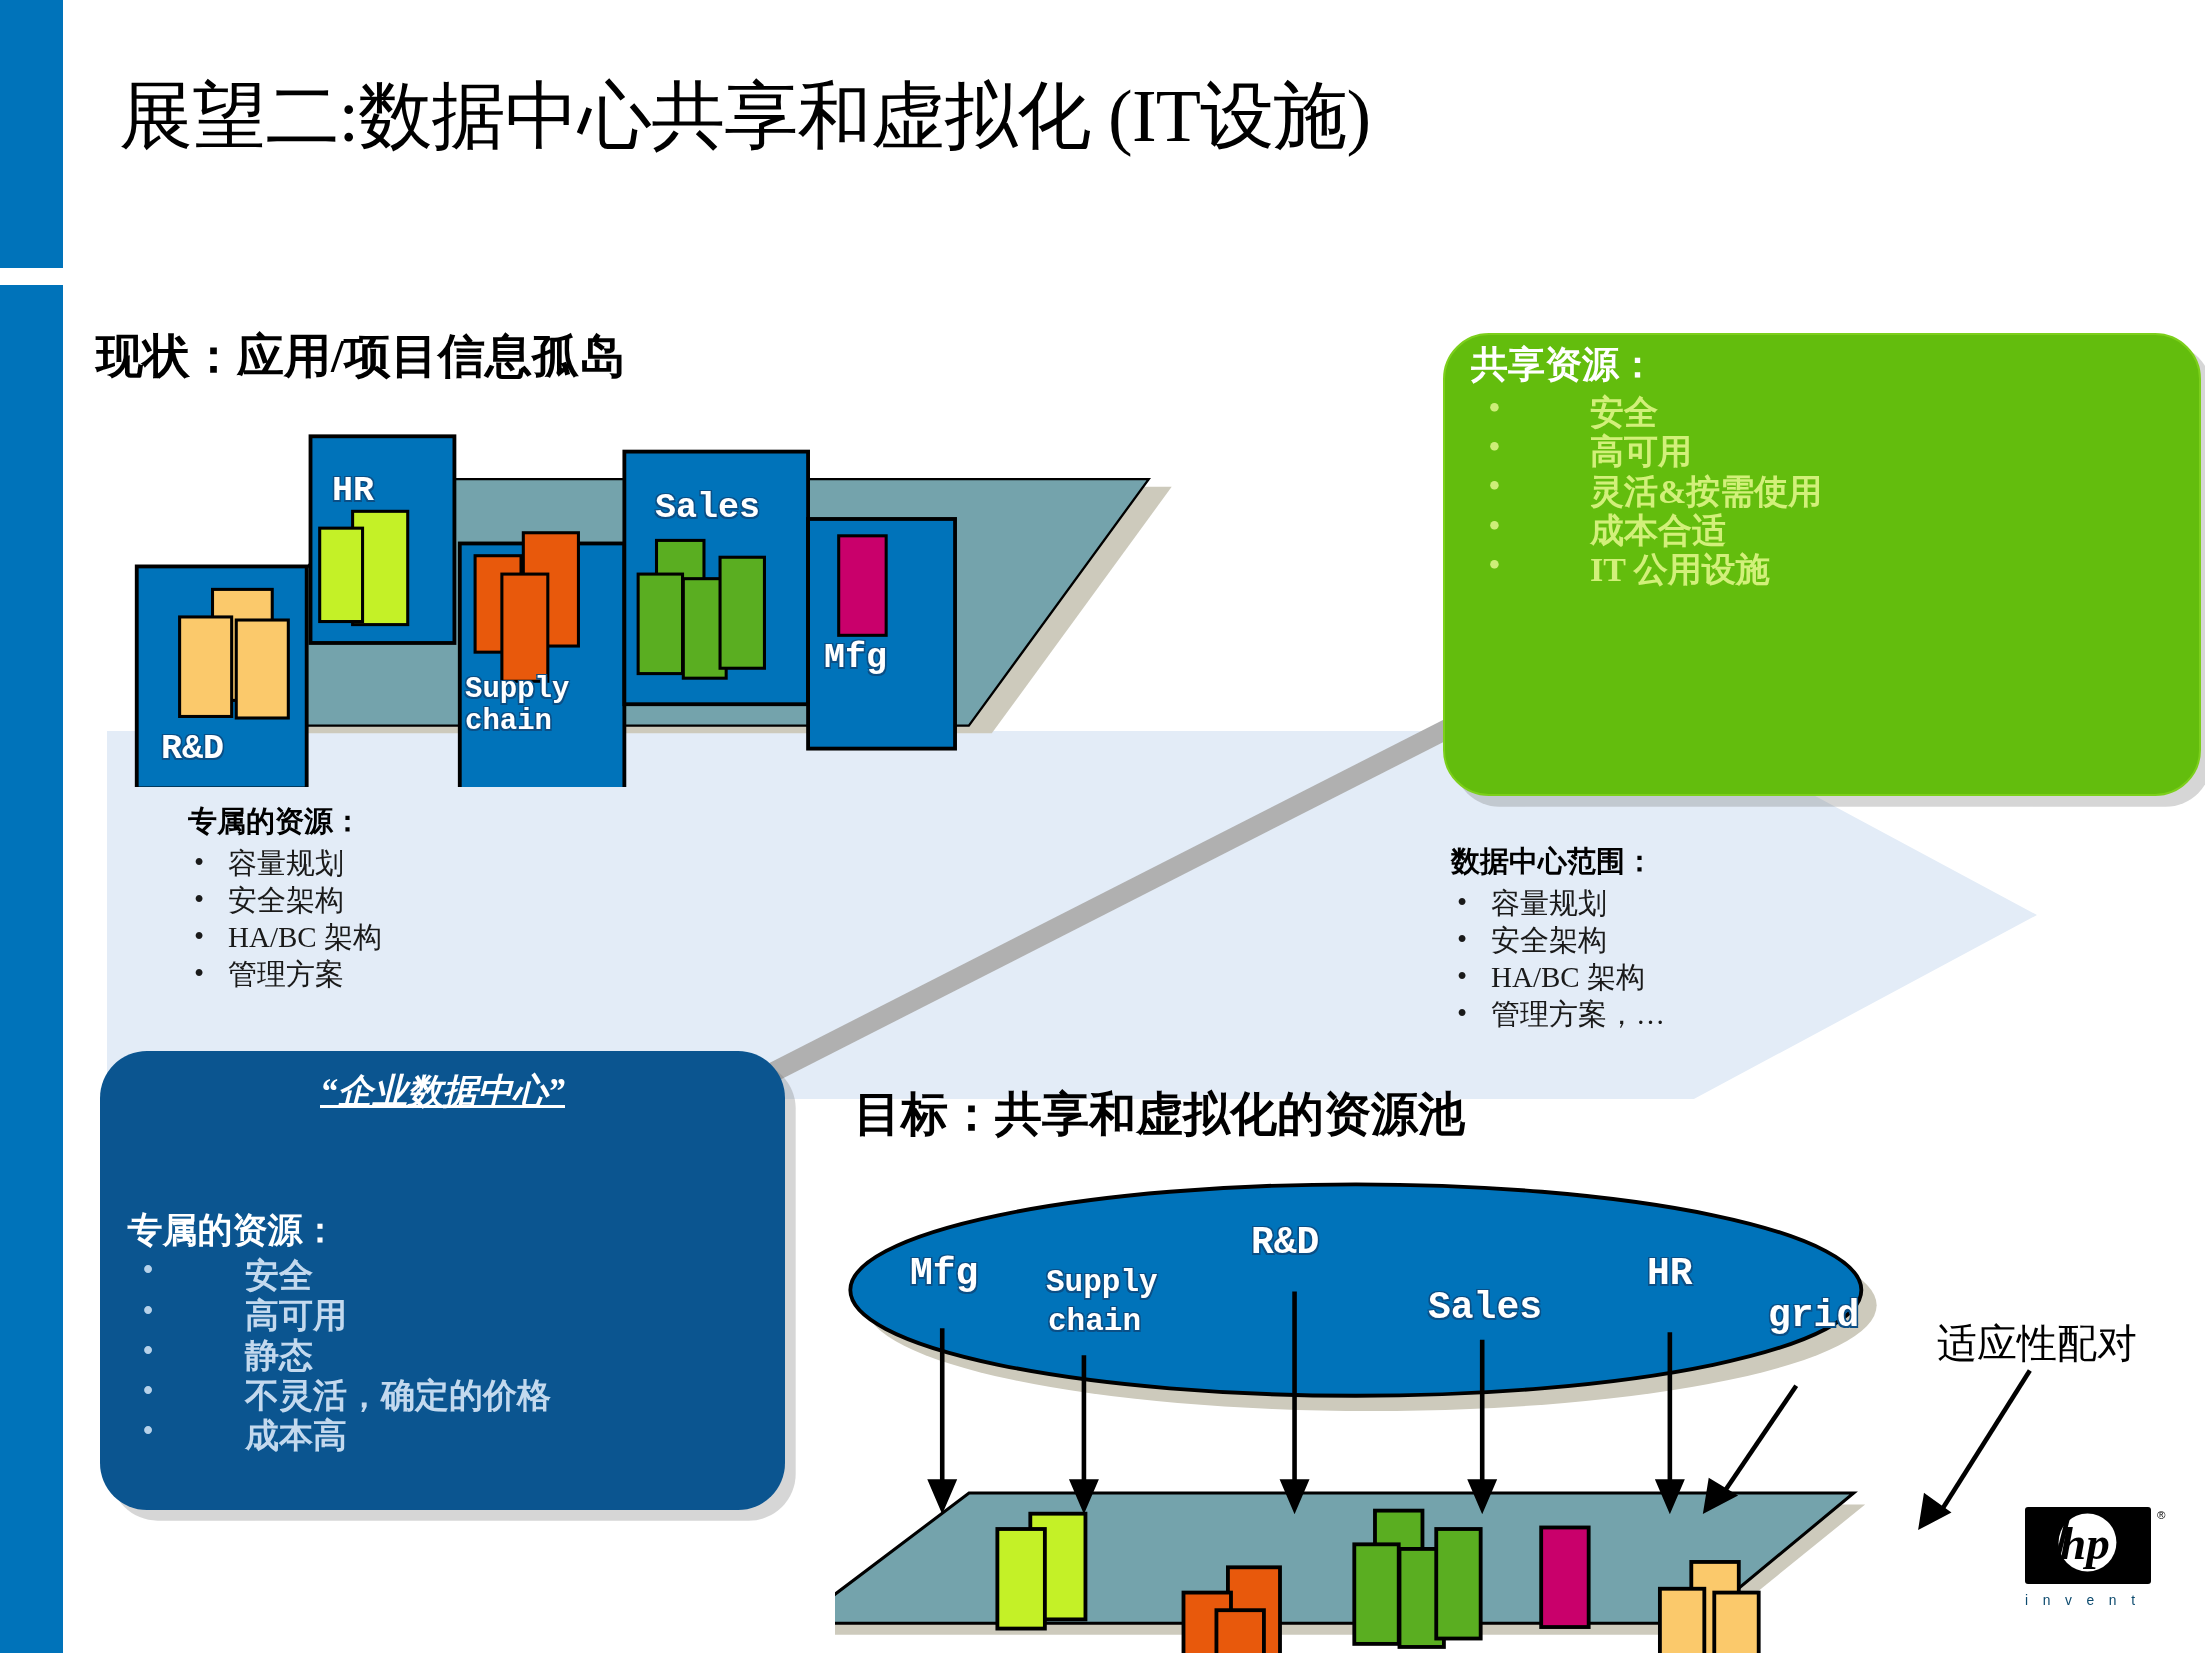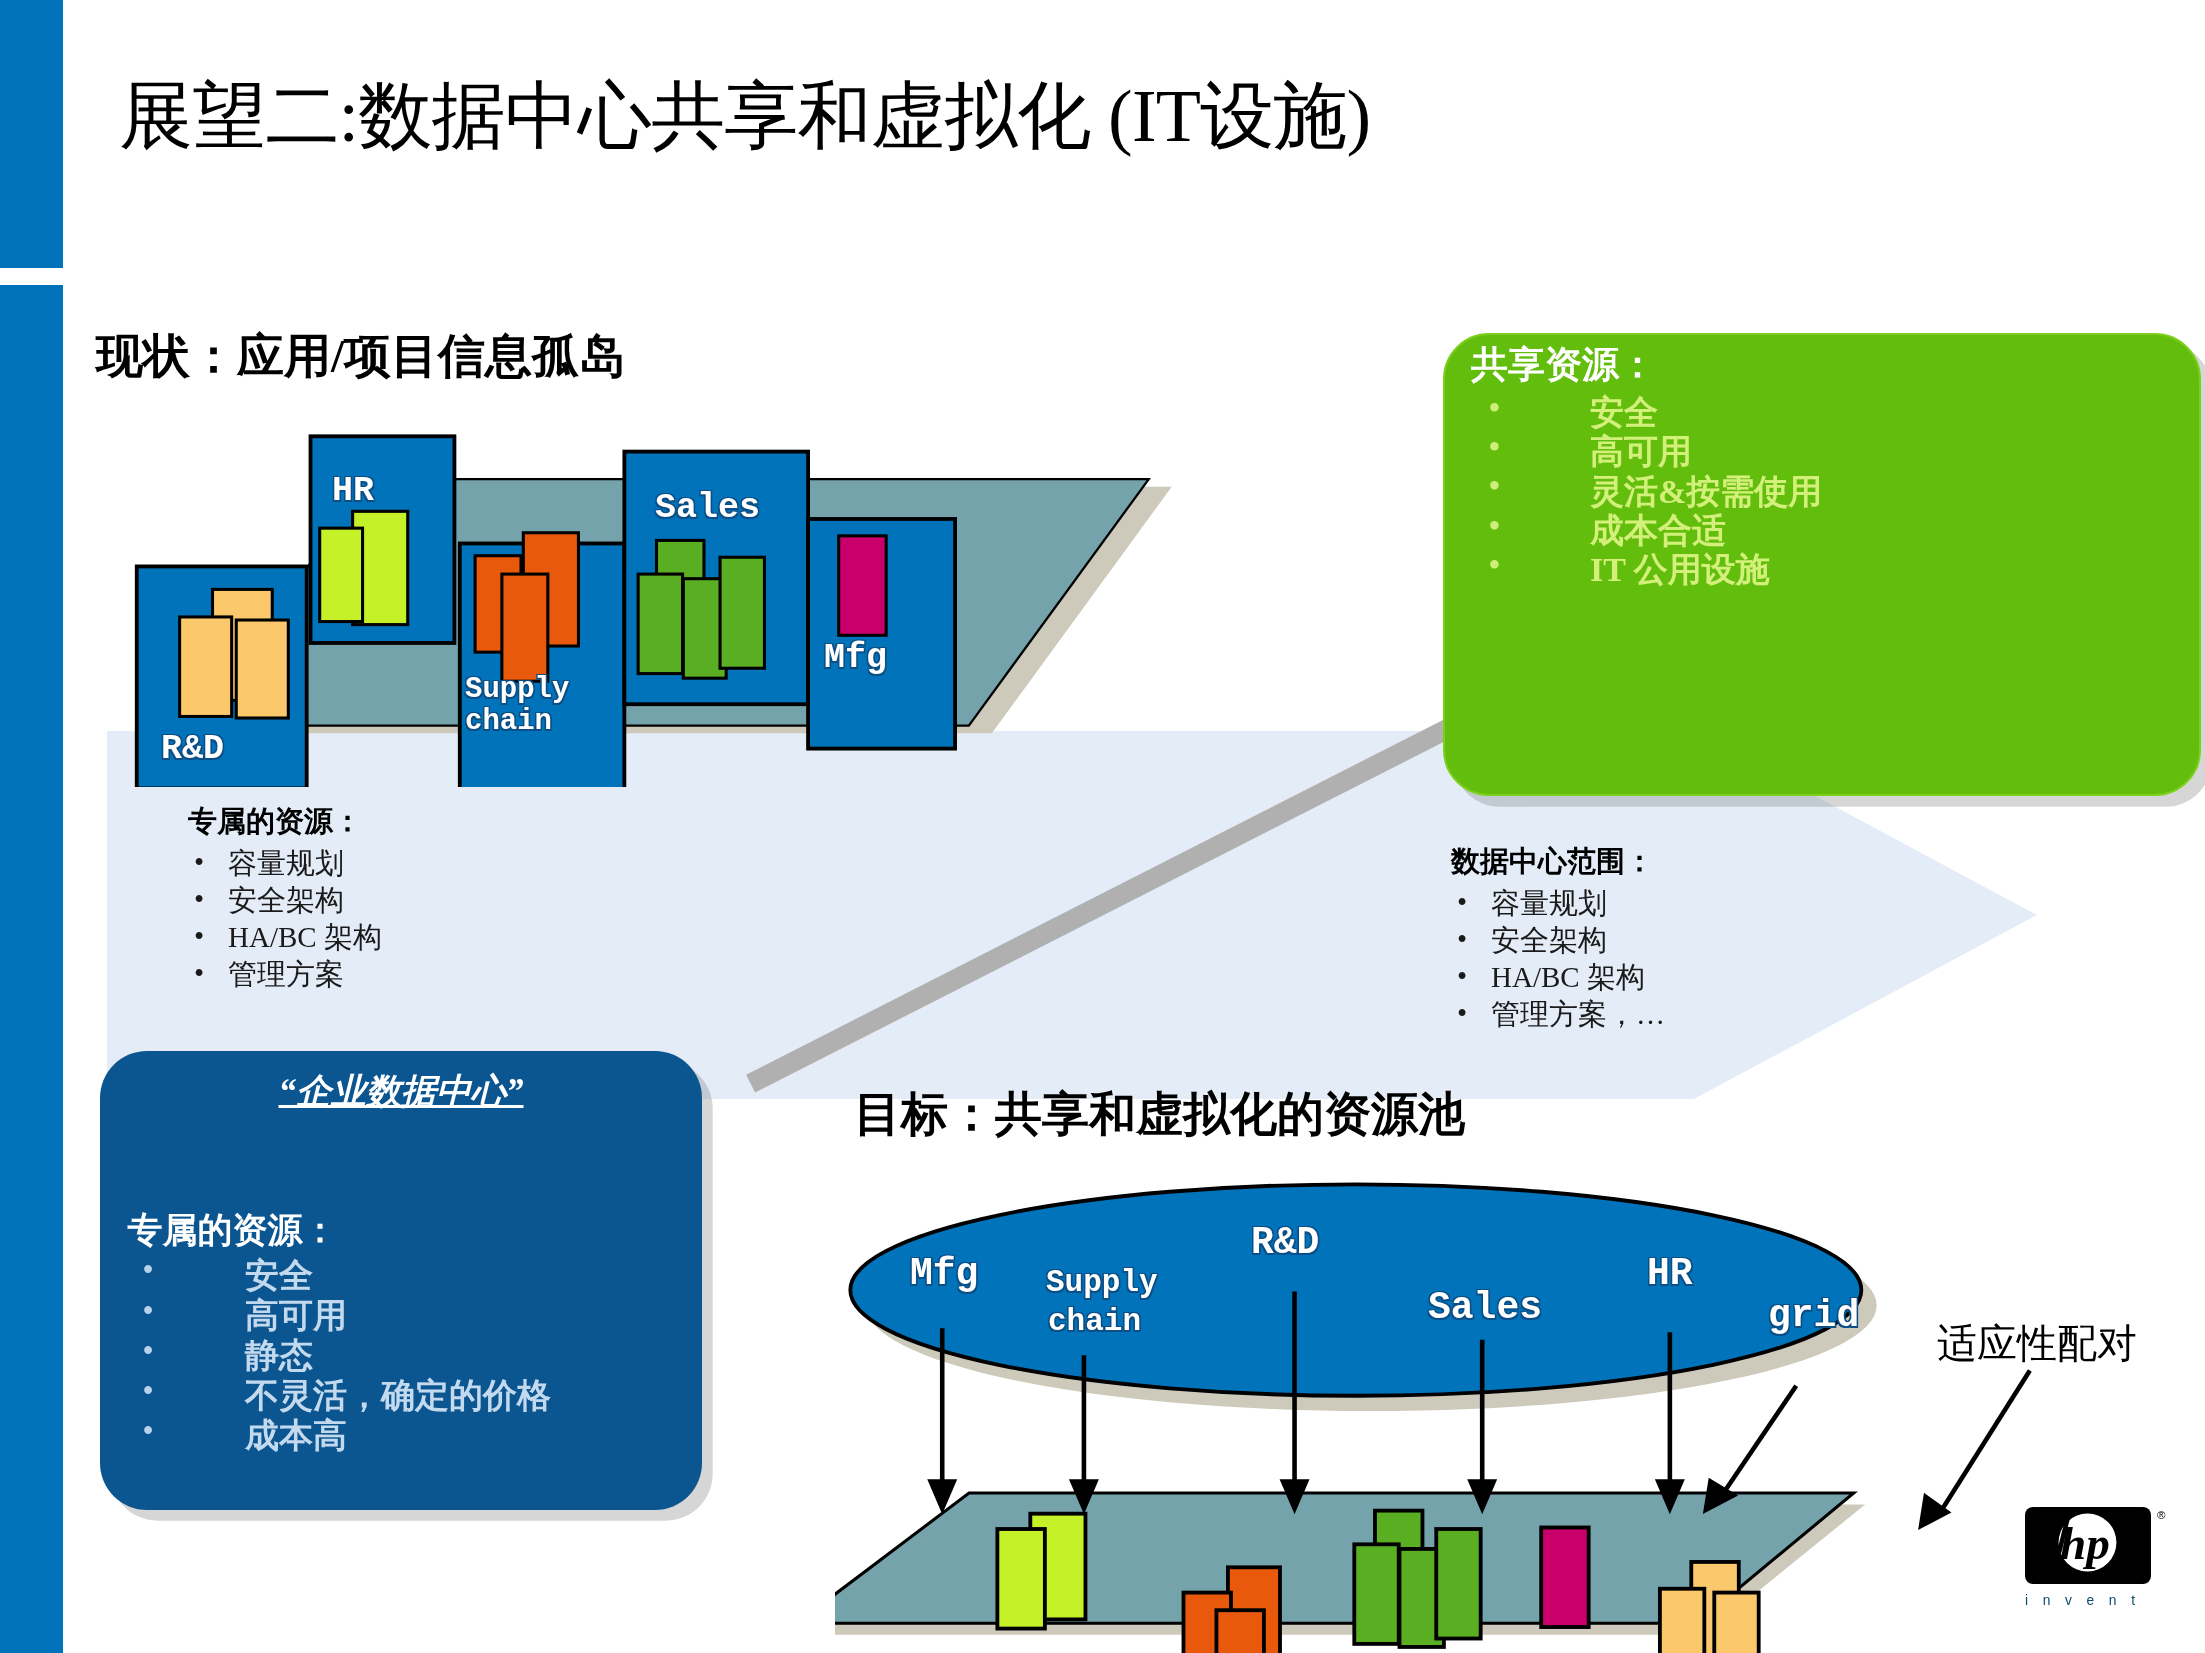--- a/index.html
+++ b/index.html
@@ -66,21 +66,21 @@
   .greenbox ul{list-style:none;margin:3.1px 0 0 0;padding:0;}
   .greenbox li{
     font-family:"Liberation Serif","DejaVu Serif",serif;
     font-weight:bold;font-size:34px;color:#d2f07a;line-height:1.16;
     position:relative;padding-left:145px;white-space:nowrap;
   }
   .greenbox li:before{content:"\2022";position:absolute;left:44px;top:-3.1px;color:#cdee78;font-size:31px;}
 
   
   .bluebox{
-    position:absolute;left:100px;top:1051px;width:602px;height:459px;
+    position:absolute;left:100px;top:1051px;width:685px;height:459px;
     background:#0b5590;border-radius:47px;
     box-shadow:10.7px 10.7px 0 rgba(120,120,120,.30);
   }
   .bluebox .btitle{
     text-align:center;margin-top:17px;
     font-family:"Liberation Serif","DejaVu Serif",serif;
     font-style:italic;font-weight:bold;font-size:35px;color:#ffffff;white-space:nowrap;
   }
   .bluebox .btitle u{text-decoration:underline;}
   .bluebox .bsub{
@@ -117,21 +117,21 @@
   }
   #adaptive{
     position:absolute;left:1937px;top:1316px;
     font-family:"Liberation Serif","DejaVu Serif",serif;
     font-size:40px;color:#000;white-space:nowrap;
   }
 
   
   #hplogo{position:absolute;left:2025px;top:1507px;width:149px;height:123px;}
   #hplogo .mark{
-    width:126px;height:77px;background:#000;border-radius:8px;position:relative;
+    width:126px;height:77px;background:#000;border-radius:3px;position:relative;
   }
   #hplogo .hp-txt{
     position:absolute;left:21.4px;top:4.6px;width:83px;height:67px;
   }
   #hplogo .reg{
     position:absolute;left:132px;top:1.5px;font-size:11.5px;color:#000;
     font-family:"Liberation Sans",sans-serif;
   }
   #hplogo .invent{
     margin-top:9.2px;font-family:"Liberation Sans",sans-serif;

